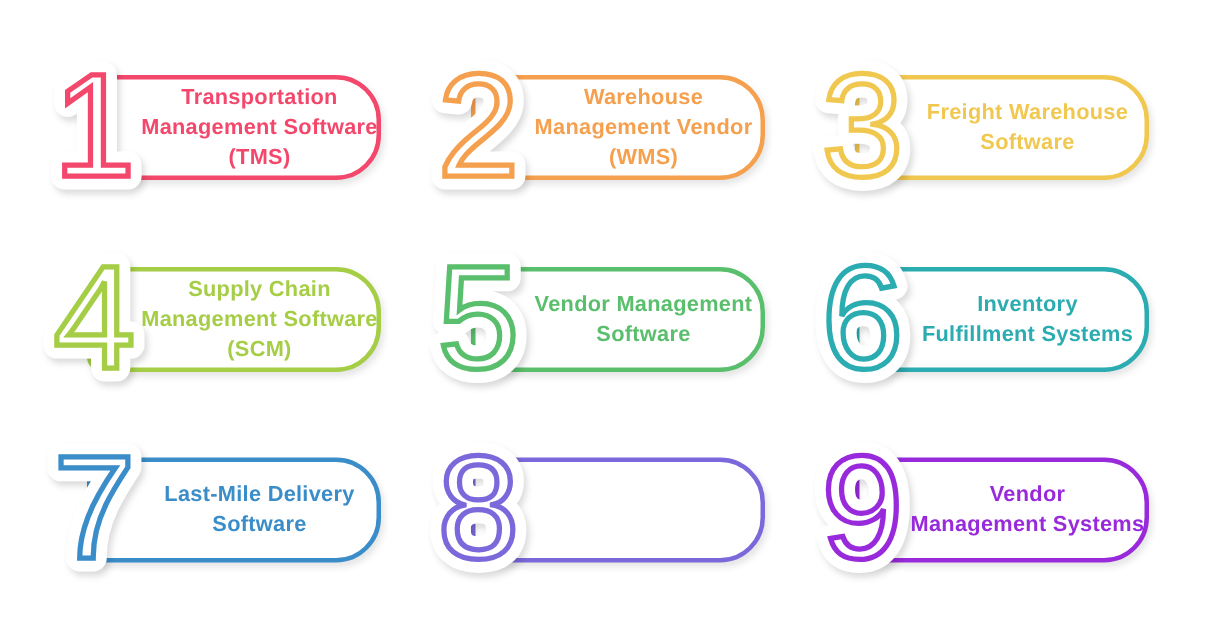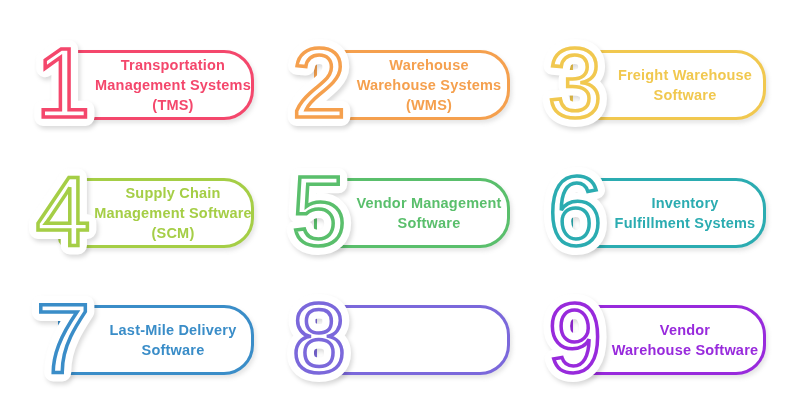--- a/index.html
+++ b/index.html
@@ -90,32 +90,32 @@
 
 <div class="board">
 
   <div class="cell" style="--c: #F4476C;">
     <div class="card"></div>
     <svg class="num" viewBox="0 0 100 94">
       <text class="halo" x="50" y="79" text-anchor="middle">1</text>
       <text class="digit" x="50" y="79" text-anchor="middle">1</text>
     </svg>
     <div class="label">Transportation
-Management Systems
+Management Software
 (TMS)</div>
   </div>
 
   <div class="cell" style="--c: #F5A04E;">
     <div class="card"></div>
     <svg class="num" viewBox="0 0 100 94">
       <text class="halo" x="50" y="79" text-anchor="middle">2</text>
       <text class="digit" x="50" y="79" text-anchor="middle">2</text>
     </svg>
     <div class="label">Warehouse
-Warehouse Systems
+Management Vendor
 (WMS)</div>
   </div>
 
   <div class="cell" style="--c: #F1C84F;">
     <div class="card"></div>
     <svg class="num" viewBox="0 0 100 94">
       <text class="halo" x="50" y="79" text-anchor="middle">3</text>
       <text class="digit" x="50" y="79" text-anchor="middle">3</text>
     </svg>
     <div class="label">Freight Warehouse
@@ -171,16 +171,16 @@
     </svg>
   </div>
 
   <div class="cell" style="--c: #982ADC;">
     <div class="card"></div>
     <svg class="num" viewBox="0 0 100 94">
       <text class="halo" x="50" y="79" text-anchor="middle">9</text>
       <text class="digit" x="50" y="79" text-anchor="middle">9</text>
     </svg>
     <div class="label">Vendor
-Warehouse Software</div>
+Management Systems</div>
   </div>
 
 </div>
 
 </body></html>

